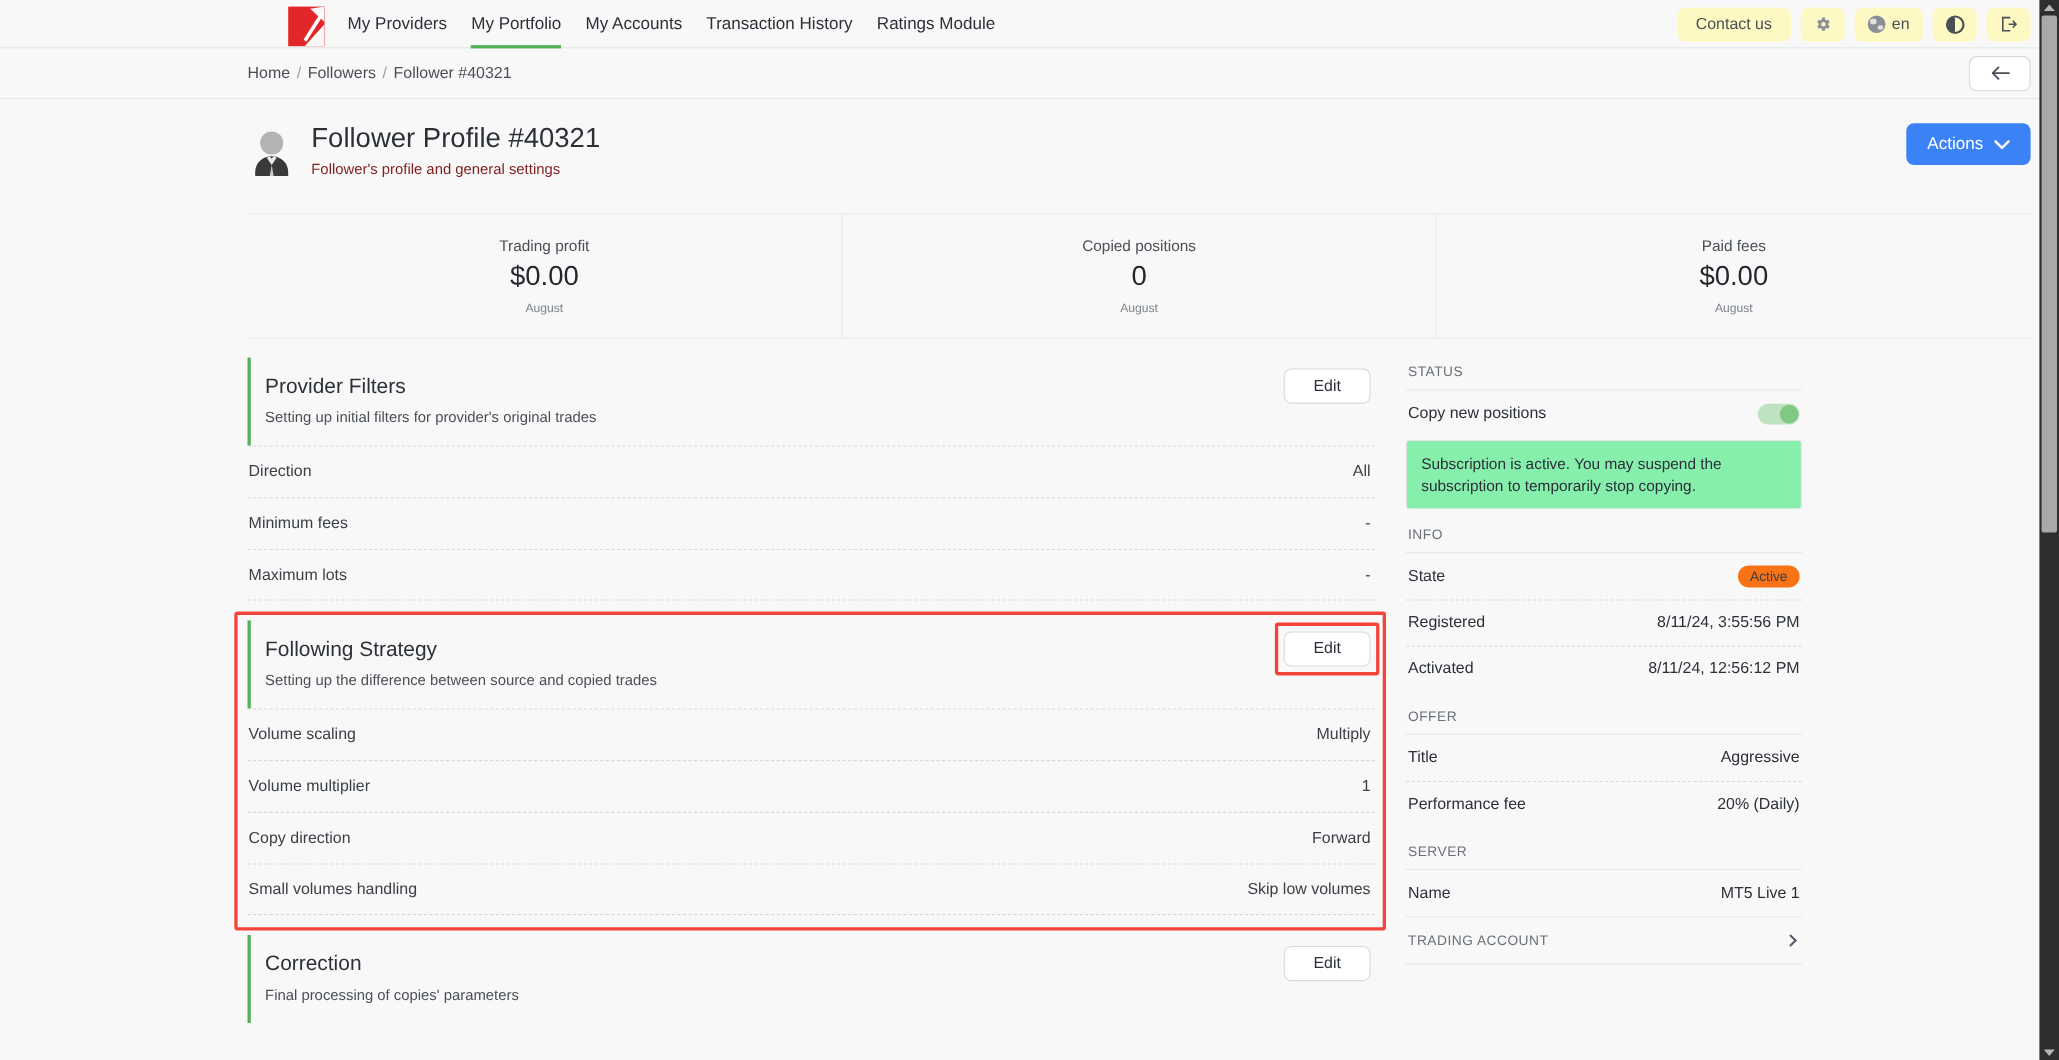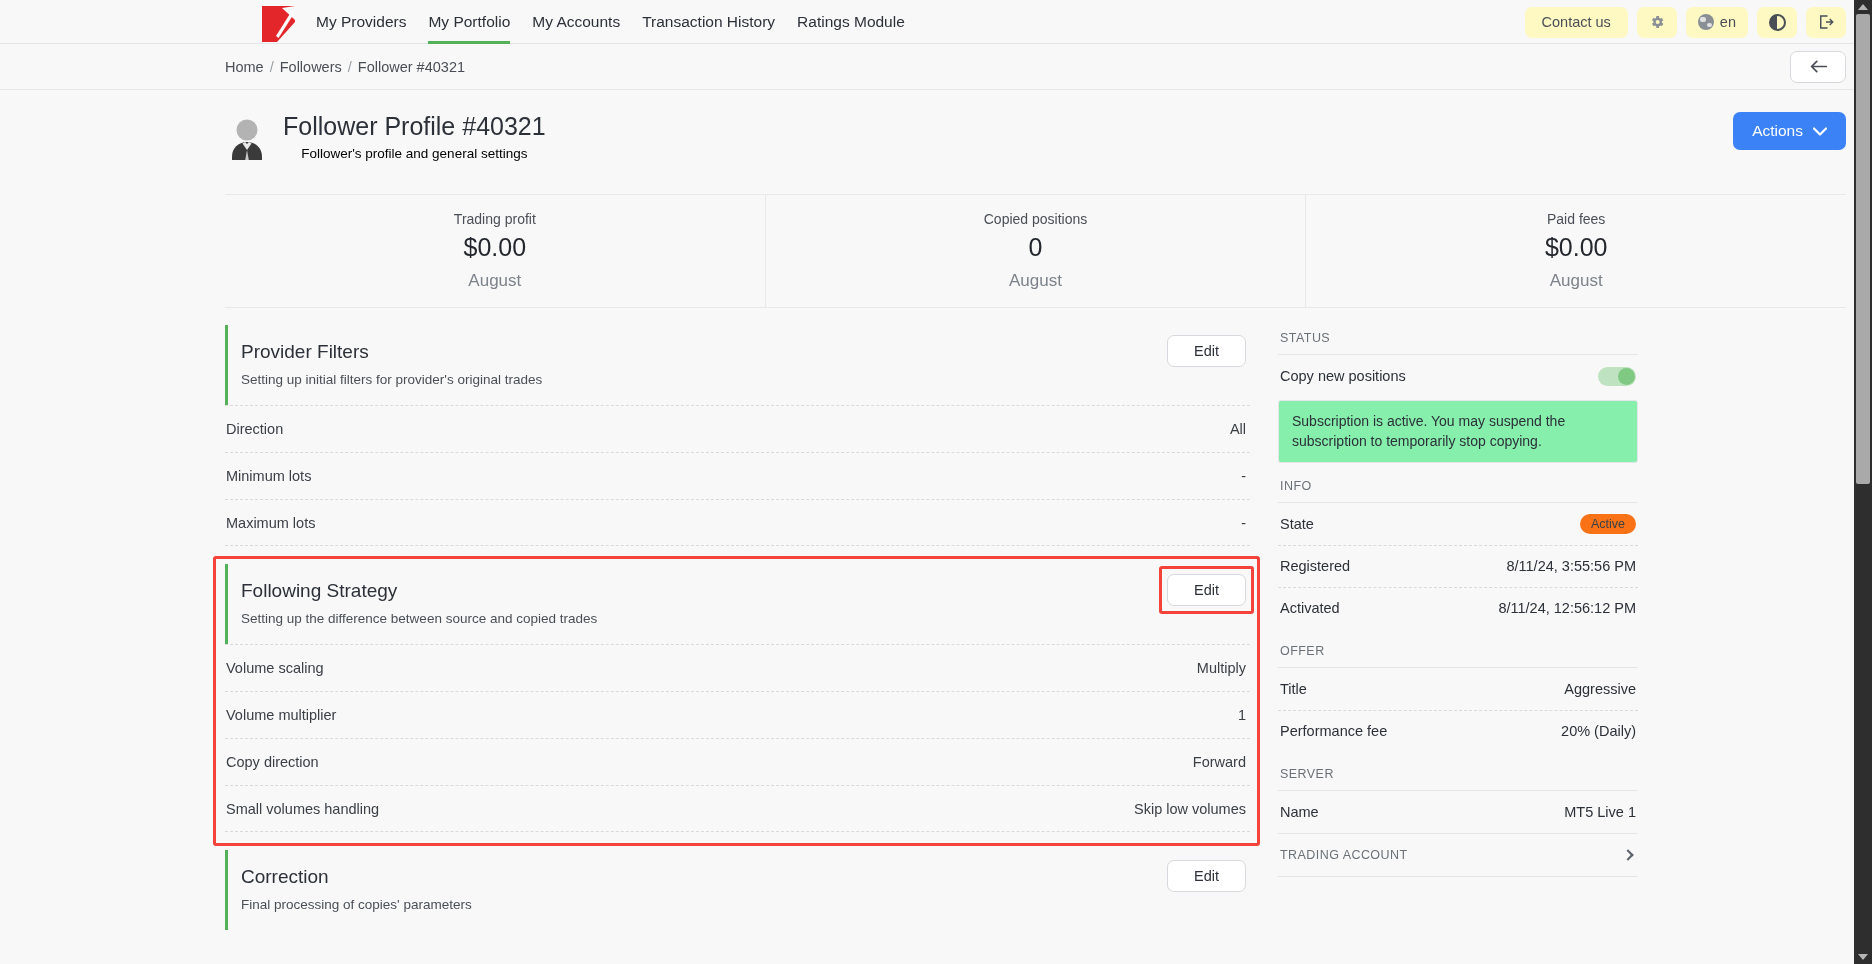--- a/index.html
+++ b/index.html
@@ -121,21 +121,21 @@
     padding: 22px 26px 0 225px;
     position: relative;
     height: 86px;
   }
   .avatar {
     width: 44px; height: 44px;
     margin-right: 14px; margin-top: 4px;
     position: relative; overflow: hidden; flex: none;
   }
   .page-title { font-size: 25px; font-weight: 400; color: #2c3038; line-height: 1.15; text-align: right; }
-  .page-sub { font-size: 13.5px; color: #000000; margin-top: 5px; text-align: center; }
+  .page-sub { font-size: 13.5px; color: #7f1d1d; margin-top: 5px; }
   .actions-btn {
     position: absolute; right: 26px; top: 22px;
     background: #3b82f6;
     color: #fff;
     border: none; border-radius: 7px;
     height: 38px; padding: 0 19px;
     font-size: 15.5px;
     display: flex; align-items: center; gap: 10px;
     cursor: pointer;
     font-family: "Liberation Sans", sans-serif;
@@ -151,21 +151,21 @@
   }
   .stat {
     flex: 1;
     display: flex; flex-direction: column;
     align-items: center; justify-content: center;
     border-left: 1px solid #e6e8ea;
   }
   .stat:first-child { border-left: none; }
   .stat-label { font-size: 14px; color: #4a4f57; }
   .stat-value { font-size: 25px; color: #24282e; margin-top: 6px; font-weight: 400; }
-  .stat-period { font-size: 17px; color: #7d838b; margin-top: 9px; text-align: center; }
+  .stat-period { font-size: 11px; color: #7d838b; margin-top: 9px; text-align: center; }
   .stat-empty { font-size: 14.5px; color: #4a4f57; }
 
   
   .body {
     display: flex;
     padding: 0 26px 0 225px;
     margin-top: 17px;
   }
   .maincol { width: 1025px; flex: none; position: relative; }
   .sidecol { width: 360px; flex: none; margin-left: 28px; }
@@ -408,21 +408,21 @@
             <div class="card-title">Provider Filters</div>
             <div class="card-desc">Setting up initial filters for provider's original trades</div>
           </div>
           <button class="edit-btn">Edit</button>
         </div>
         <div class="krow">
           <span class="k">Direction</span>
           <span class="v">All</span>
         </div>
         <div class="krow">
-          <span class="k">Minimum lots</span>
+          <span class="k">Minimum fees</span>
           <span class="v">-</span>
         </div>
         <div class="krow">
           <span class="k">Maximum lots</span>
           <span class="v">-</span>
         </div>
       </div>
 
       <div class="card" style="margin-top:16px; position:relative;">
         <div class="hl-section" style="left:-12px; top:-8px; right:-10px; bottom:-12px;"></div>

